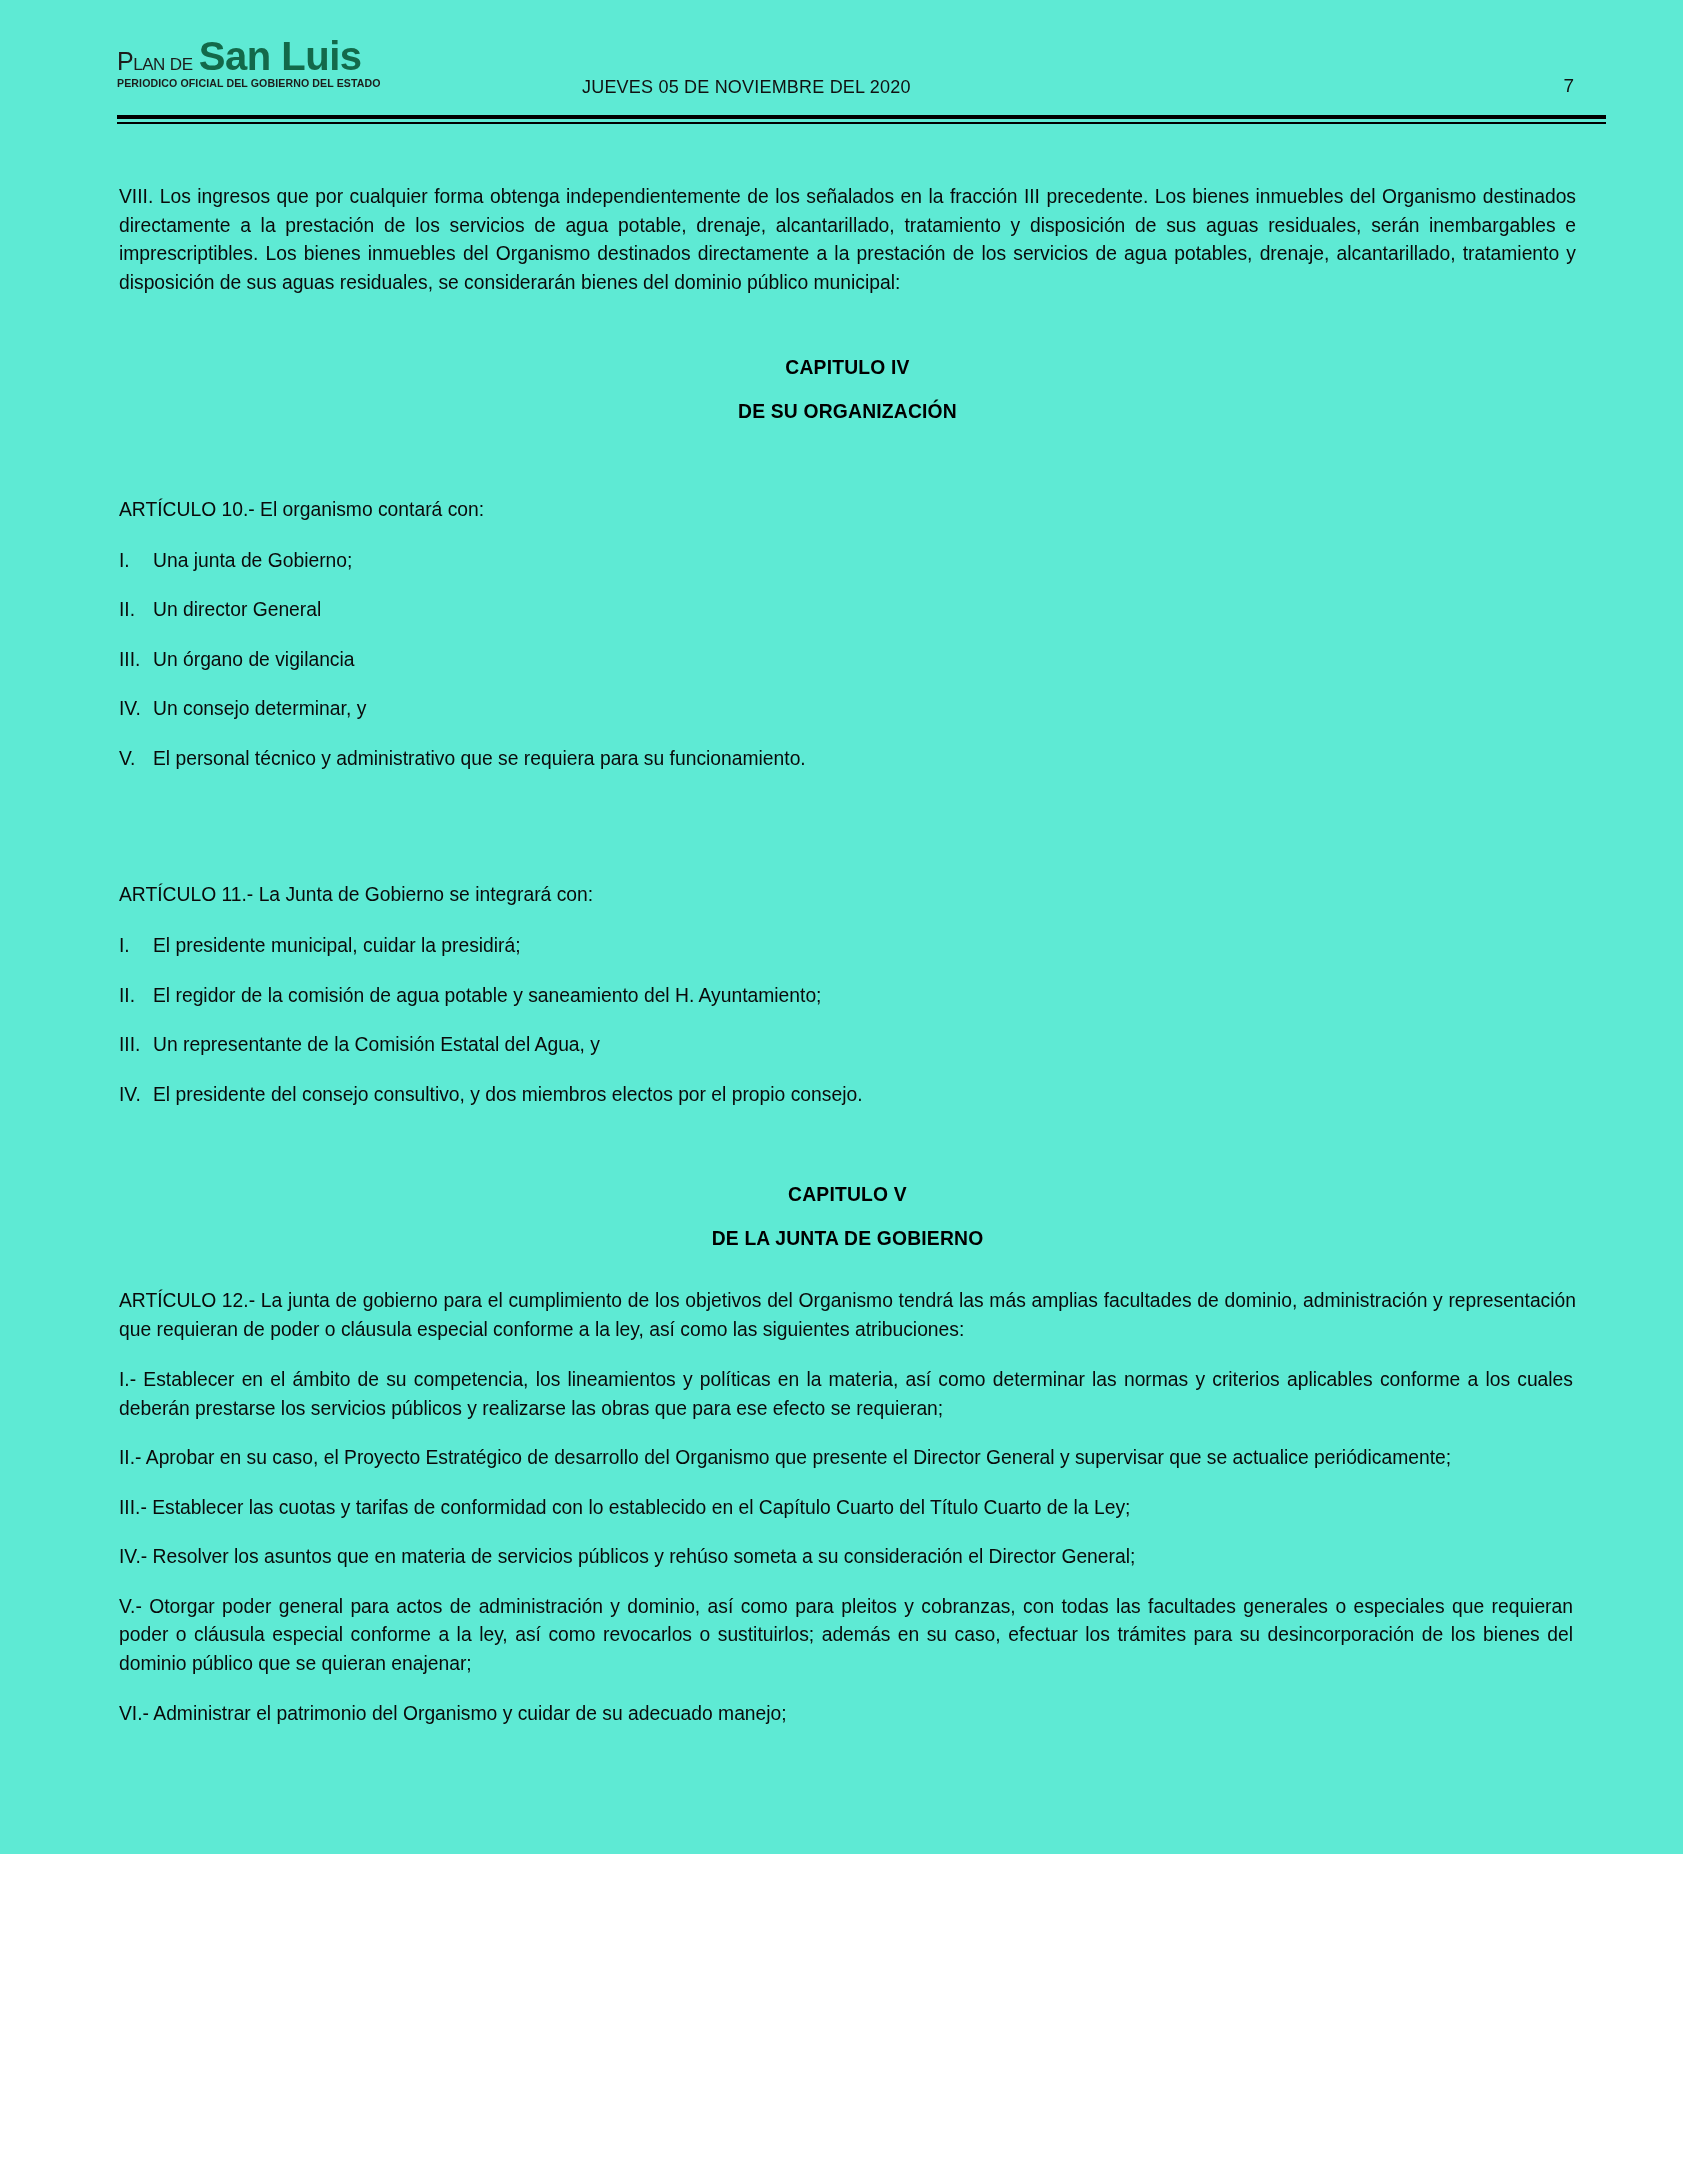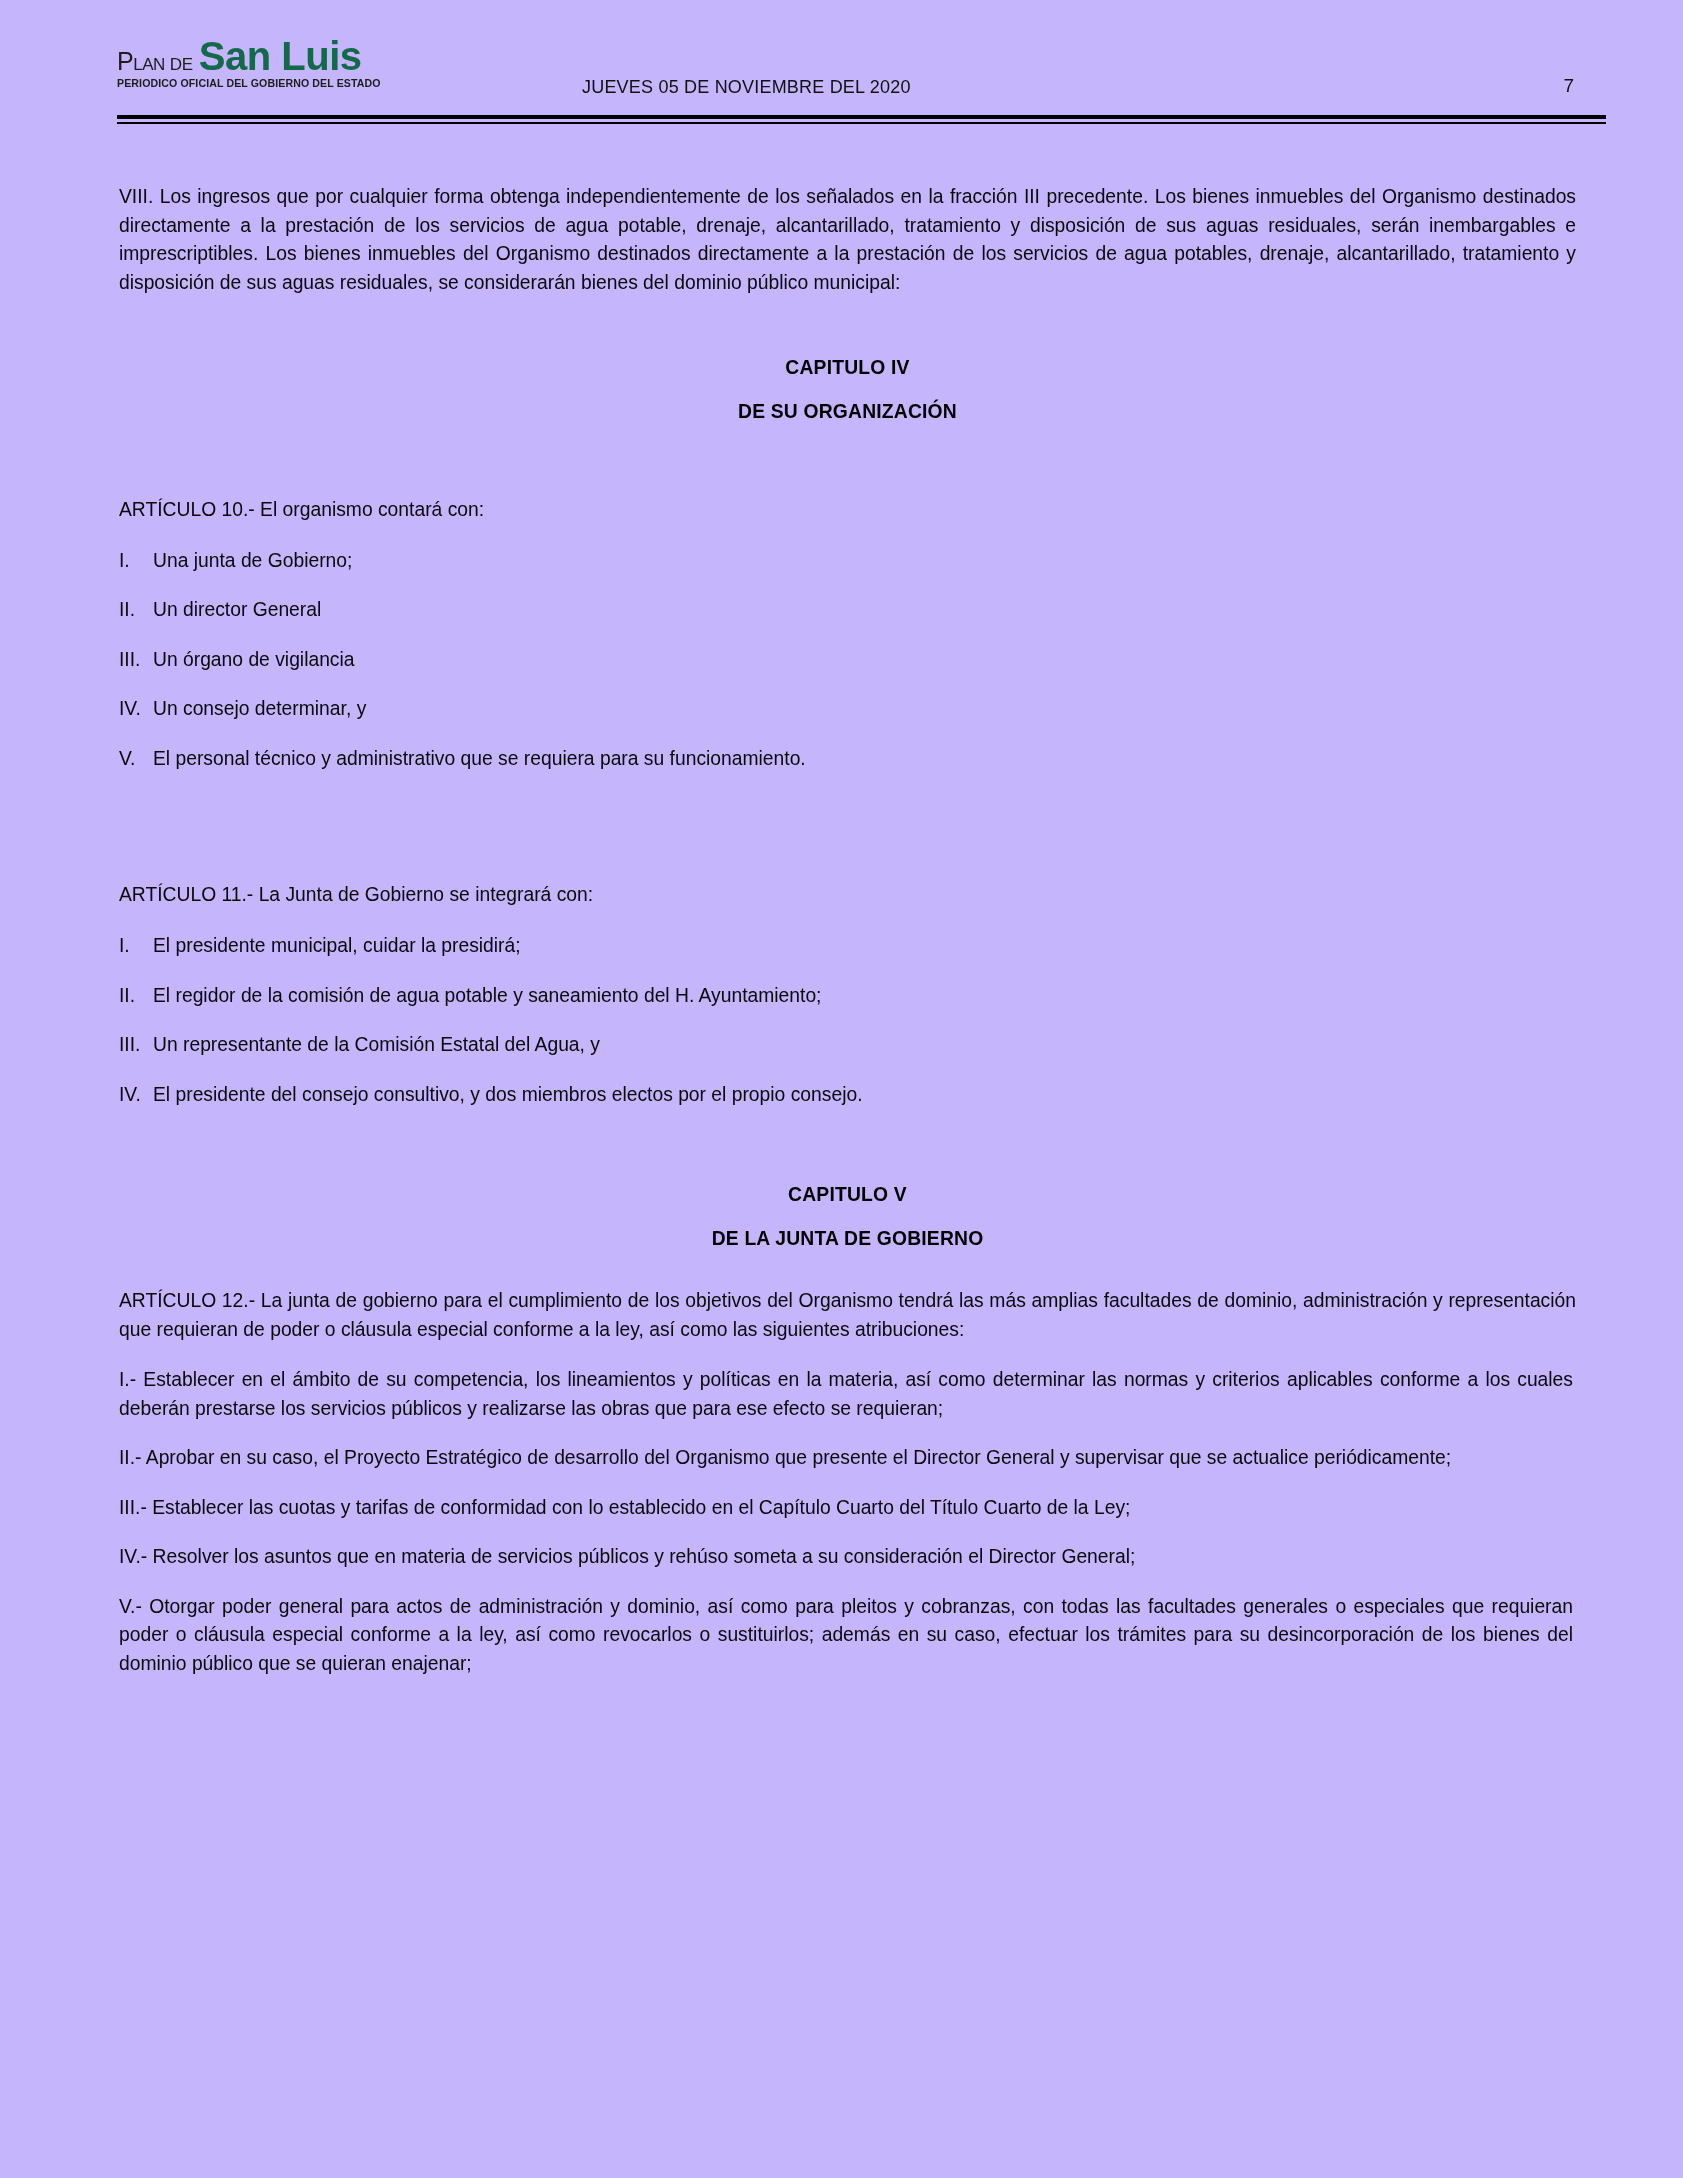--- a/index.html
+++ b/index.html
@@ -7,22 +7,22 @@
     padding: 0;
     background: #ffffff;
   }
   body {
     font-family: "Liberation Sans", sans-serif;
     color: #000000;
   }
   .page {
     position: relative;
     width: 1683px;
-    height: 2178px;
-    background: #c4b5fd;
+    height: 1854px;
+    background: #5eead4;
     box-sizing: border-box;
     padding: 0;
     overflow: hidden;
   }
 
   
   .masthead {
     position: relative;
     height: 107px;
     padding: 0 77px 0 117px;
@@ -225,16 +225,17 @@
     <div class="spacer-md"></div>
 
     <p class="para">ARTÍCULO 12.- La junta de gobierno para el cumplimiento de los objetivos del Organismo tendrá las más amplias facultades de dominio, administración y representación que requieran de poder o cláusula especial conforme a la ley, así como las siguientes atribuciones:</p>
     <div class="spacer-sm"></div>
 
     <p class="block-item">I.- Establecer en el ámbito de su competencia, los lineamientos y políticas en la materia, así como determinar las normas y criterios aplicables conforme a los cuales deberán prestarse los servicios públicos y realizarse las obras que para ese efecto se requieran;</p>
     <p class="block-item">II.- Aprobar en su caso, el Proyecto Estratégico de desarrollo del Organismo que presente el Director General y supervisar que se actualice periódicamente;</p>
     <p class="block-item">III.- Establecer las cuotas y tarifas de conformidad con lo establecido en el Capítulo Cuarto del Título Cuarto de la Ley;</p>
     <p class="block-item">IV.- Resolver los asuntos que en materia de servicios públicos y rehúso someta a su consideración el Director General;</p>
     <p class="block-item">V.- Otorgar poder general para actos de administración y dominio, así como para pleitos y cobranzas, con todas las facultades generales o especiales que requieran poder o cláusula especial conforme a la ley, así como revocarlos o sustituirlos; además en su caso, efectuar los trámites para su desincorporación de los bienes del dominio público que se quieran enajenar;</p>
+    <p class="block-item">VI.- Administrar el patrimonio del Organismo y cuidar de su adecuado manejo;</p>
 
   </div>
 </div>
 
 
 </body></html>

